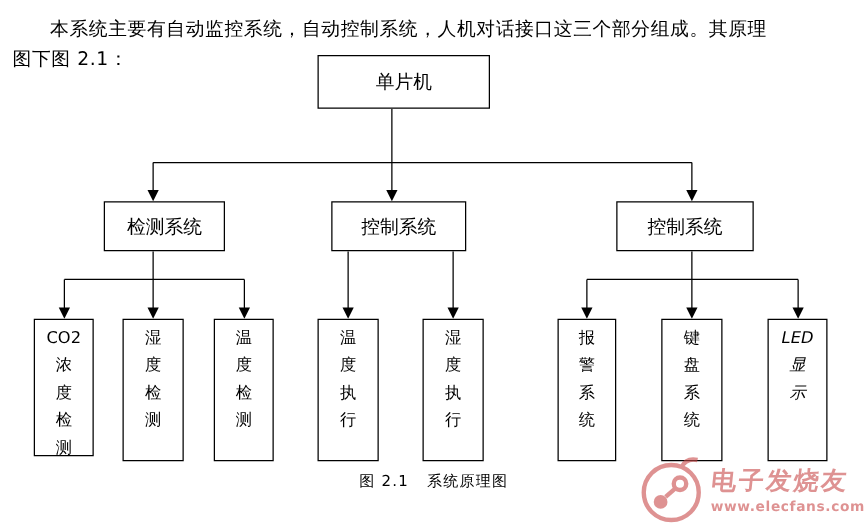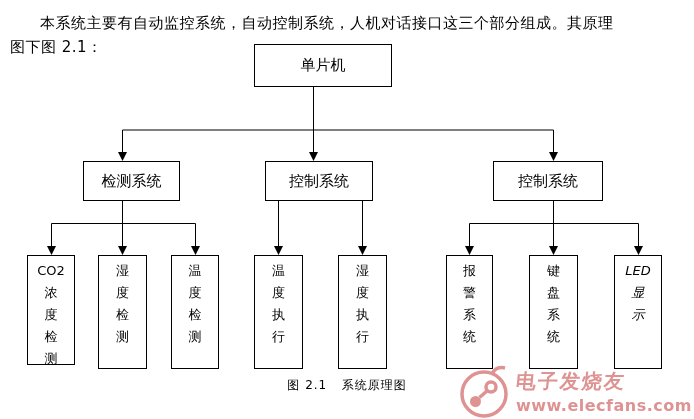--- a/index.html
+++ b/index.html
@@ -27,21 +27,21 @@
   .watermark{
     position:absolute;right:2px;bottom:0;display:flex;align-items:center;
     color:#c94a4a;opacity:.6;pointer-events:none;
   }
   .wm-text{margin-left:4px;}
   .wm-brand{
     font-size:20px;font-weight:bold;letter-spacing:2px;transform:skewX(-6deg);
     text-shadow:1px 1px 0 rgba(255,255,255,.85);white-space:nowrap;
   }
   .wm-url{
-    font-size:16px;font-weight:bold;letter-spacing:.5px;margin-top:1px;
+    font-size:11px;font-weight:bold;letter-spacing:.5px;margin-top:1px;
     text-shadow:1px 1px 0 rgba(255,255,255,.85);white-space:nowrap;
   }
 </style>
 </head>
 <body>
 
 <div class="para">
   <div class="l1">本系统主要有自动监控系统，自动控制系统，人机对话接口这三个部分组成。其原理</div>
   <div class="l2">图下图 2.1：</div>
 </div>

